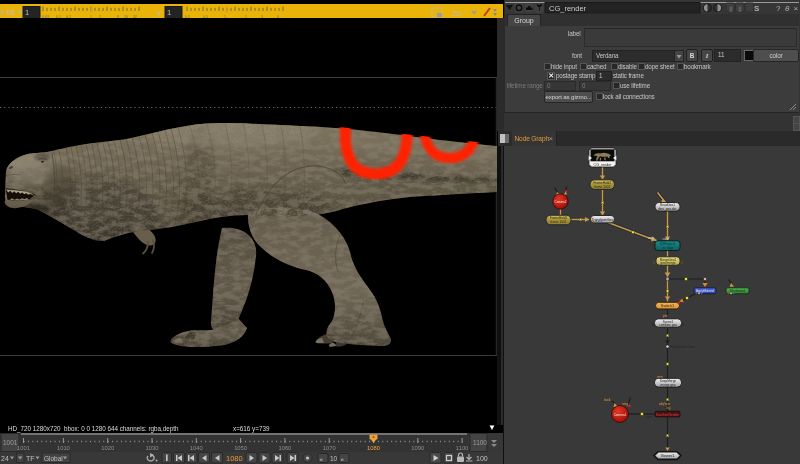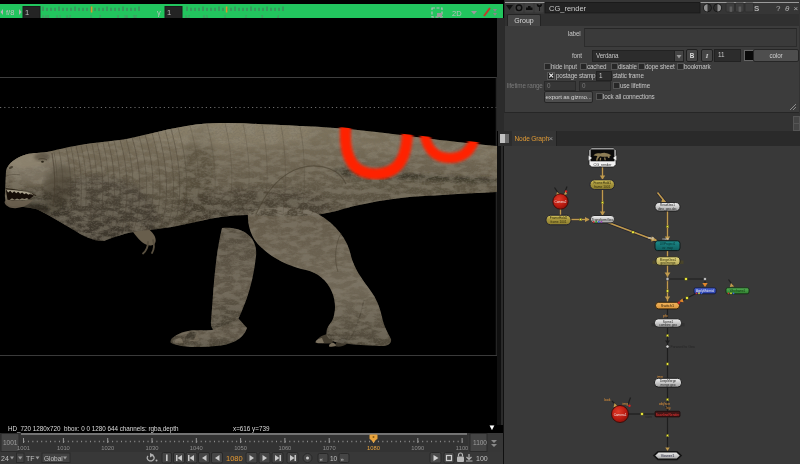--- a/index.html
+++ b/index.html
@@ -3,21 +3,21 @@
 <meta charset="utf-8">
 <style>
   html,body{margin:0;padding:0;background:#000;}
   body{width:800px;height:464px;position:relative;overflow:hidden;
        font-family:"Liberation Sans",sans-serif;}
   .abs{position:absolute;}
 </style>
 </head>
 <body>
 
-<div class="abs" id="vtoolbar" style="left:0;top:4px;width:503px;height:18px;background:#22c55e;border-bottom:1px solid #141414;">
+<div class="abs" id="vtoolbar" style="left:0;top:4px;width:503px;height:18px;background:#eab308;border-bottom:1px solid #141414;">
   <svg width="503" height="18" style="position:absolute;left:0;top:0;">
     <path d="M 3,5 L 3,11 L 0.5,8 Z" fill="#b5b5b5"></path>
     <text x="6" y="11" font-size="7.5" fill="#c0c0c0">f/8</text>
     <path d="M 19,5 L 19,11 L 21.5,8 Z" fill="#b5b5b5"></path>
     <rect x="23" y="2.5" width="17" height="12" fill="#242424" stroke="#1a1a1a"></rect>
     <text x="25" y="11" font-size="7.5" fill="#c0c0c0">1</text>
 
     <g stroke="#5a5a5a" stroke-width="0.8">
         <line x1="43" y1="2.5" x2="43" y2="7"></line>
         <line x1="47" y1="3.8" x2="47" y2="7"></line>

